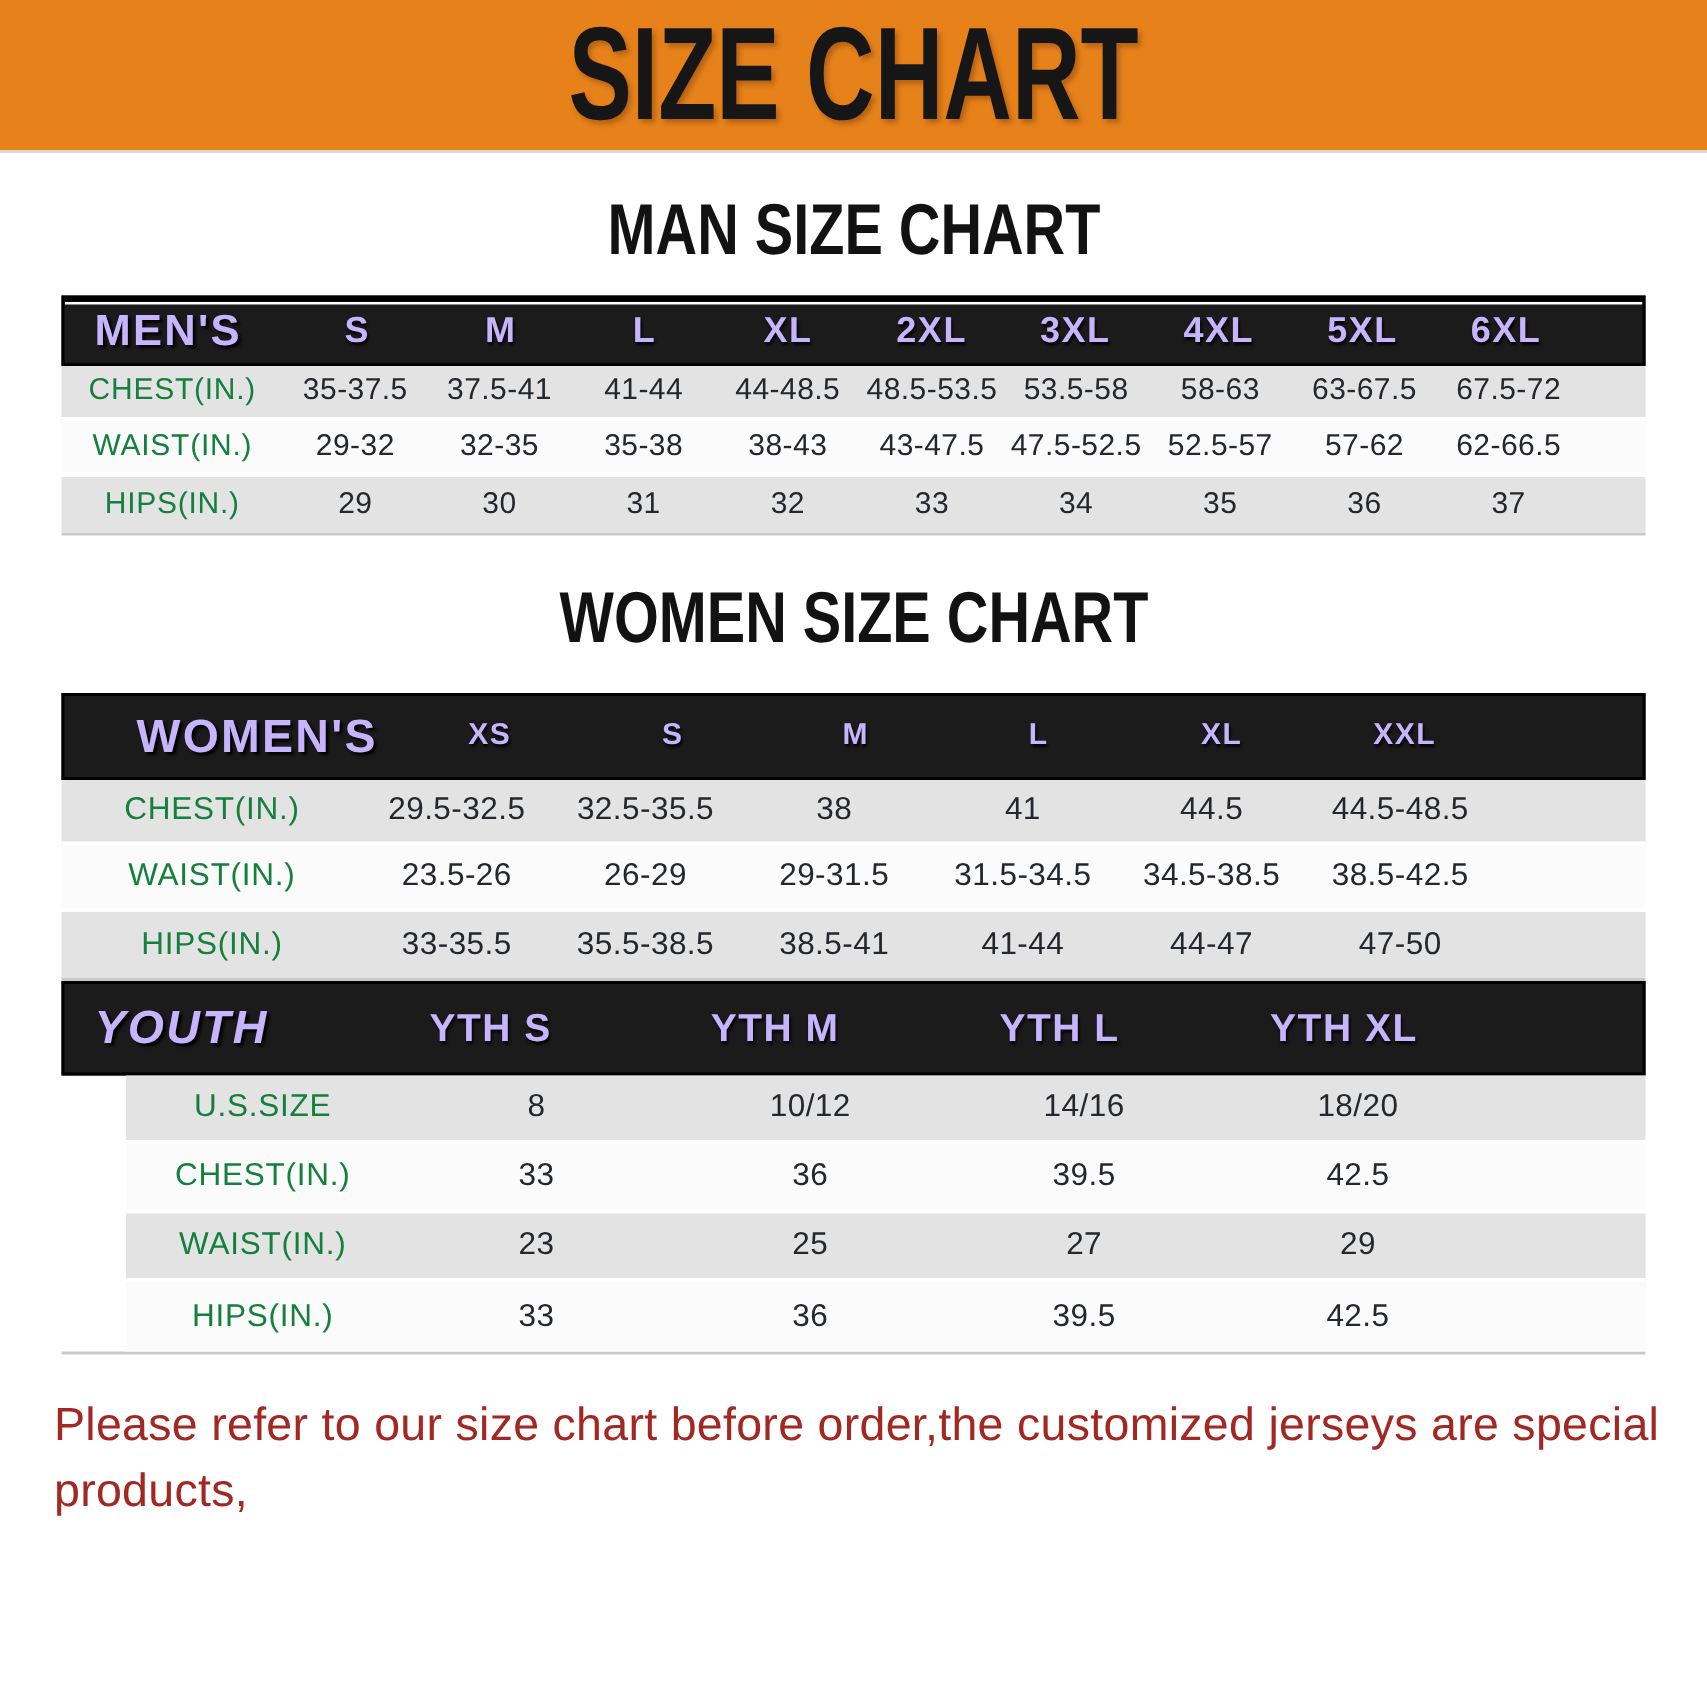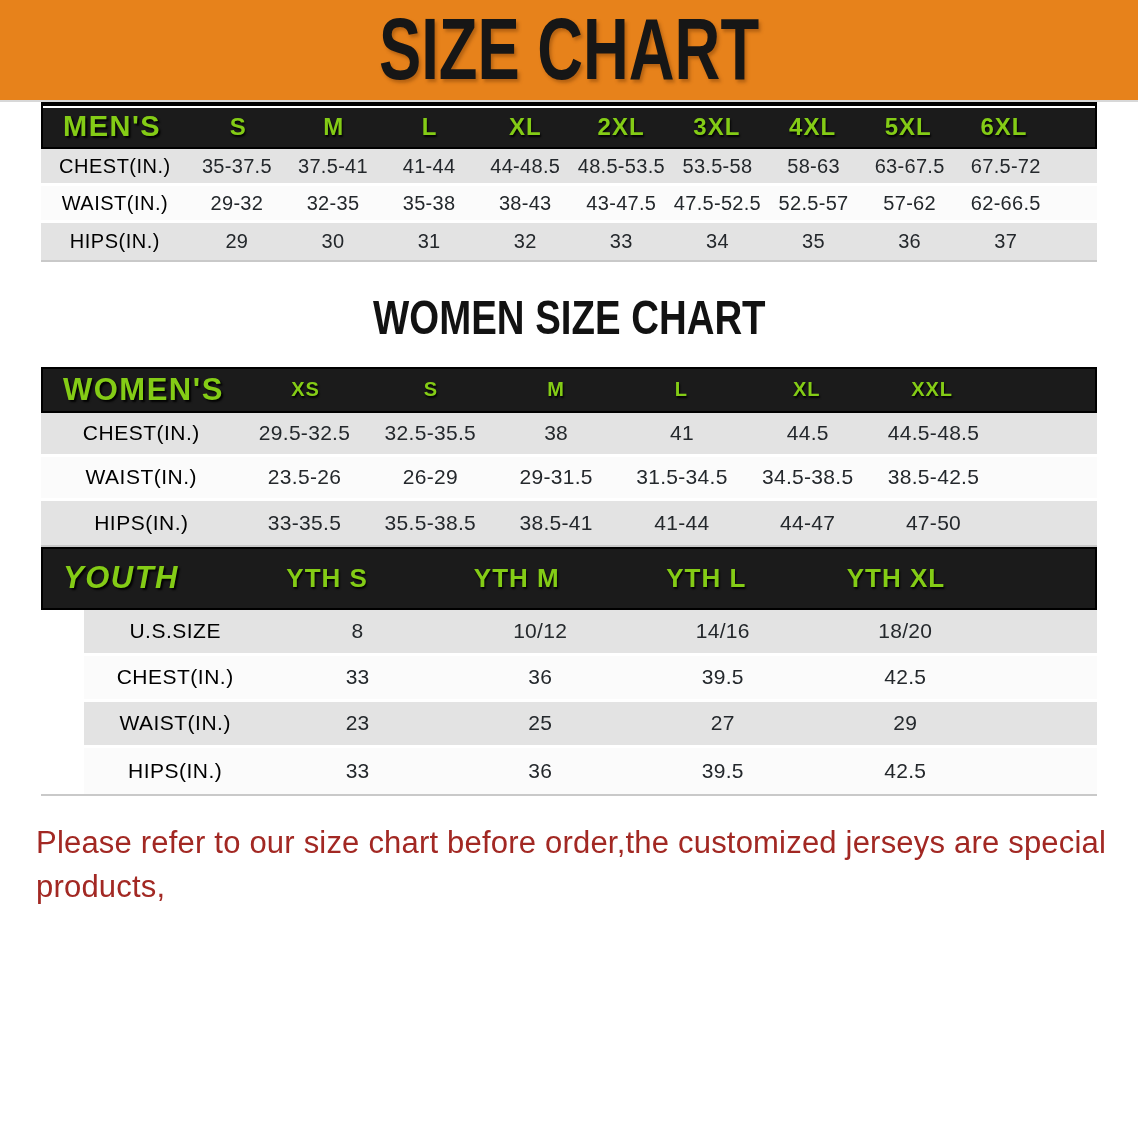--- a/index.html
+++ b/index.html
@@ -52,25 +52,25 @@
   
   .size-table { margin: 0 41px; border-bottom: 2px solid #c9c9c9; }
   .trow { display: flex; align-items: center; }
   .trow::after { content: ""; }
   .sec-0 .trow::after { flex: 0.45; }
   .sec-1 .trow::after { flex: 0.80; }
   .sec-2 .trow::after { flex: 0.55; }
 
   .thead {
     background: var(--table-header-bg, #1b1b1b);
-    color: #84cc16;
+    color: #c4b5fd;
     border: 2px solid #000000;
   }
   .sec-0 .thead { height: 47px; border-top-width: 4px; box-shadow: 0 2px 0 #ffffff inset; }
-  .sec-1 .thead { height: 46px; }
+  .sec-1 .thead { height: 58px; padding-left: 28px; }
   .sec-2 .thead { height: 63px; }
 
   .corner {
     flex: none;
     display: flex;
     align-items: center;
     justify-content: flex-start;
     padding-left: 20px;
     font-weight: 700;
     letter-spacing: 1.5px;
@@ -100,21 +100,21 @@
   .sec-0 .tbody .trow { height: 37px; font-size: 20px; }
   .sec-1 .tbody .trow { height: 44px; font-size: 21px; }
   .sec-2 .tbody .trow { height: 46px; font-size: 21px; margin-left: 43px; }
 
   .row-label {
     flex: none;
     display: flex;
     align-items: center;
     justify-content: center;
     letter-spacing: 0.5px;
-    color: #000000;
+    color: #15803d;
   }
   .sec-0 .row-label { width: 14%; }
   .sec-1 .row-label { width: 19%; }
   .sec-2 .row-label { width: 18%; }
 
   .value-cell {
     flex: 1;
     display: flex;
     align-items: center;
     justify-content: center;
@@ -135,20 +135,23 @@
 </head>
 <body>
 
 <div class="page">
 
   <div class="banner">
     <span class="banner-title">SIZE CHART</span>
   </div>
 
     <section class="size-section sec-0">
+      <h2 class="section-heading">
+        <span class="cond">MAN SIZE CHART</span>
+      </h2>
       <div class="size-table">
         <div class="trow thead">
           <div class="corner">MEN'S</div>
 
             <div class="col-head">S</div>
 
             <div class="col-head">M</div>
 
             <div class="col-head">L</div>
 

